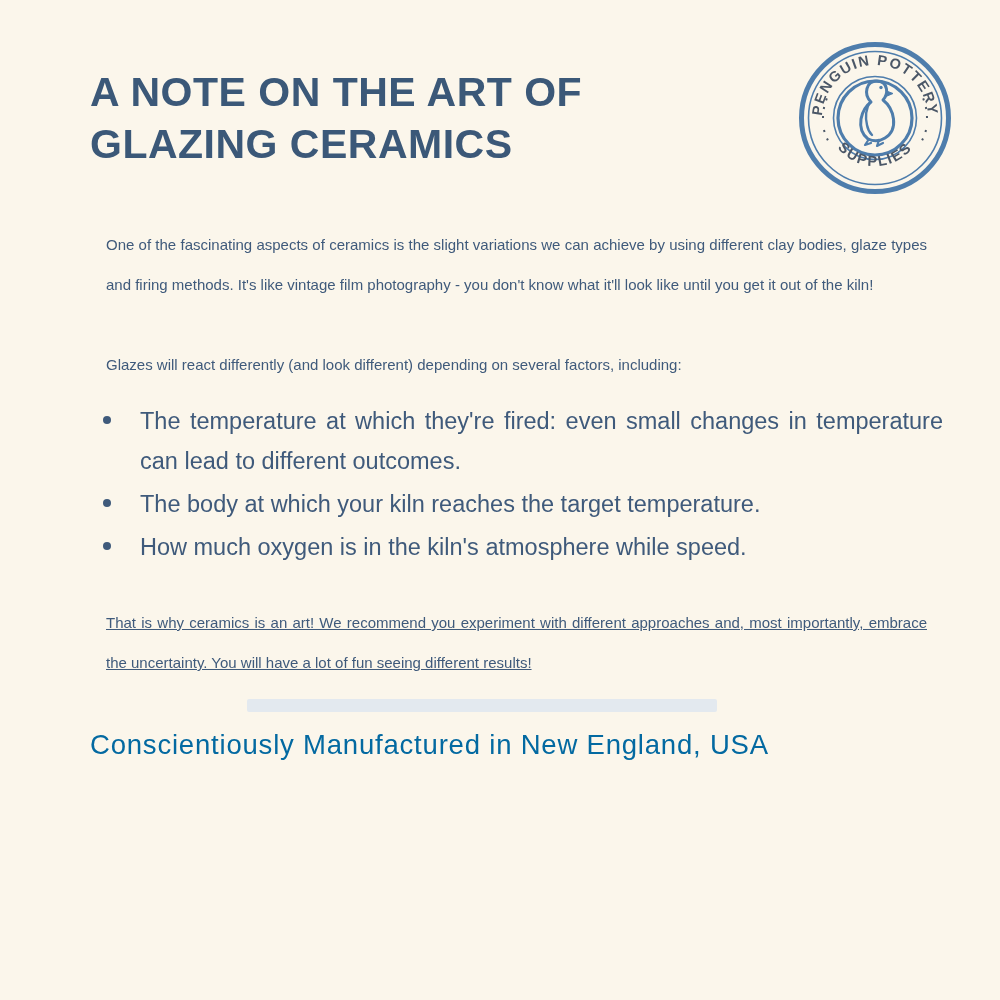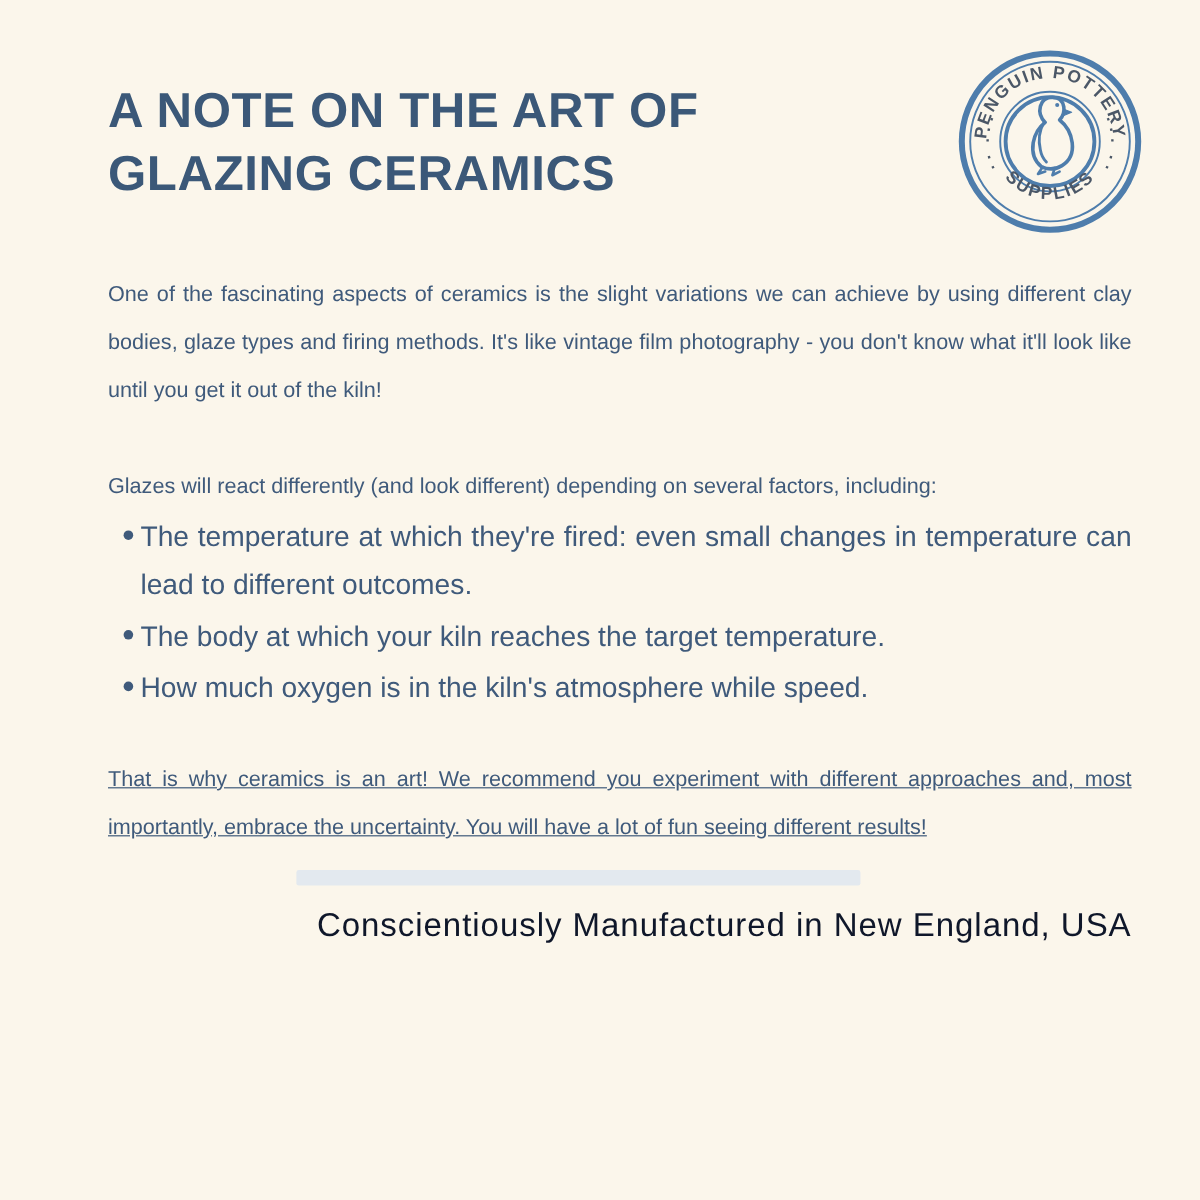--- a/index.html
+++ b/index.html
@@ -30,63 +30,63 @@
   }
   .logo {
     position: absolute;
     top: -26px;
     right: -10px;
     width: 156px;
     height: 156px;
   }
   
   .content p {
-    margin: 0;
-    font-size: 18px;
+    margin: 16px;
+    font-size: 15px;
     line-height: 40px;
     text-align: justify;
   }
   .p-intro   { margin-top: 55px !important; }
   .p-factors { margin-top: 40px !important; }
   .p-outro   { margin-top: 36px !important; text-decoration: underline; }
   ul.factors {
     list-style: none;
     margin: 2px 0 0 13px;
     padding: 0;
     font-size: 23.5px;
     line-height: 40px;
   }
   ul.factors li {
     display: flex;
     align-items: flex-start;
-    gap: 6px;
+    gap: 29px;
     margin-bottom: 3px;
   }
   ul.factors .dot {
     flex: 0 0 8px;
     width: 8px; height: 8px;
     margin-top: 15px;
     border-radius: 50%;
     background: #3f5a7b;
   }
   ul.factors .li-text { flex: 1; text-align: justify; }
   
   .divider-bar {
     margin: 16px 0 0 157px;
     width: 470px;
     height: 13px;
     border-radius: 2px;
     background: #e3e9ef;
   }
   .footer-text {
     margin-top: 17px;
-    text-align: right;
+    text-align: left;
     font-size: 27.5px;
     letter-spacing: 0.8px;
-    color: #0f172a;
+    color: #0369a1;
   }
 </style>
 </head>
 <body>
 
 <div class="page">
 
   <div class="header">
     <h1 class="title">
       <span>A NOTE ON THE ART OF</span><br>

